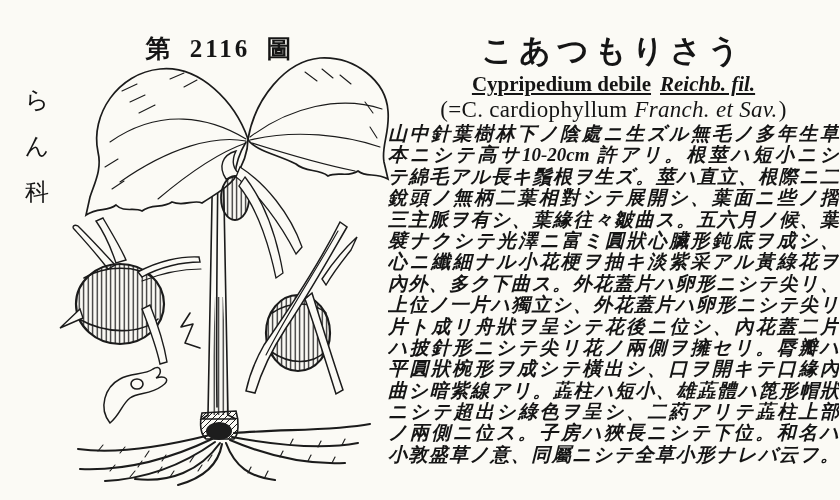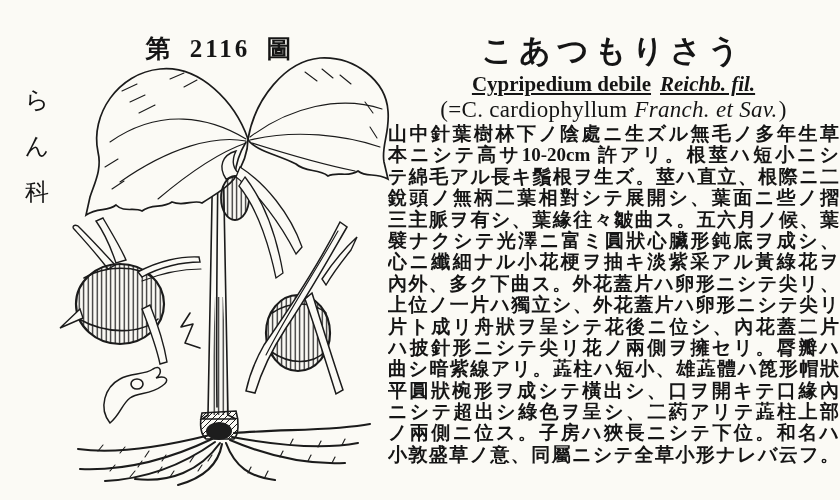--- a/index.html
+++ b/index.html
@@ -28,21 +28,21 @@
   .sci{
     font-size:21px;font-weight:bold;text-align:center;
     line-height:28px;white-space:nowrap;text-decoration:underline;
   }
   .sci i{margin-left:9px;}
   .syn{
     font-size:23px;font-weight:normal;text-align:center;
     line-height:24px;white-space:nowrap;letter-spacing:0.3px;
   }
   .syn i{margin-left:7px;margin-right:1px;}
-  .body-text{margin-top:1px;}
+  .body-text{margin-top:1px;font-style:italic;}
   .bl{
     font-size:19px;line-height:21.4px;height:21.4px;
     text-align:justify;text-align-last:justify;
     font-weight:600;overflow:hidden;
   }
   svg .ink{stroke:#1b1b1b;stroke-width:1.6;fill:none;stroke-linecap:round;stroke-linejoin:round;}
   svg .paper{fill:#fbfaf5;}
   svg .thick{stroke-width:2.1;}
   svg .thin{stroke-width:1.1;}
 </style>
@@ -197,21 +197,21 @@
       <div class="bl">本ニシテ高サ10-20cm 許アリ。根莖ハ短小ニシ</div>
       <div class="bl">テ綿毛アル長キ鬚根ヲ生ズ。莖ハ直立、根際ニ二</div>
       <div class="bl">銳頭ノ無柄二葉相對シテ展開シ、葉面ニ些ノ摺</div>
       <div class="bl">三主脈ヲ有シ、葉緣往々皺曲ス。五六月ノ候、葉</div>
       <div class="bl">襞ナクシテ光澤ニ富ミ圓狀心臟形鈍底ヲ成シ、</div>
       <div class="bl">心ニ纖細ナル小花梗ヲ抽キ淡紫采アル黃綠花ヲ</div>
       <div class="bl">內外、多ク下曲ス。外花蓋片ハ卵形ニシテ尖リ、</div>
       <div class="bl">上位ノ一片ハ獨立シ、外花蓋片ハ卵形ニシテ尖リ</div>
       <div class="bl">片ト成リ舟狀ヲ呈シテ花後ニ位シ、內花蓋二片</div>
       <div class="bl">ハ披針形ニシテ尖リ花ノ兩側ヲ擁セリ。脣瓣ハ</div>
+      <div class="bl">平圓狀椀形ヲ成シテ橫出シ、口ヲ開キテ口緣內</div>
       <div class="bl">曲シ暗紫線アリ。蕋柱ハ短小、雄蕋體ハ箆形帽狀</div>
-      <div class="bl">平圓狀椀形ヲ成シテ橫出シ、口ヲ開キテ口緣內</div>
       <div class="bl">ニシテ超出シ綠色ヲ呈シ、二葯アリテ蕋柱上部</div>
       <div class="bl">ノ兩側ニ位ス。子房ハ狹長ニシテ下位。和名ハ</div>
       <div class="bl">小敦盛草ノ意、同屬ニシテ全草小形ナレバ云フ。</div>
     </div>
   </div>
 
 </div>
 
 </body></html>

